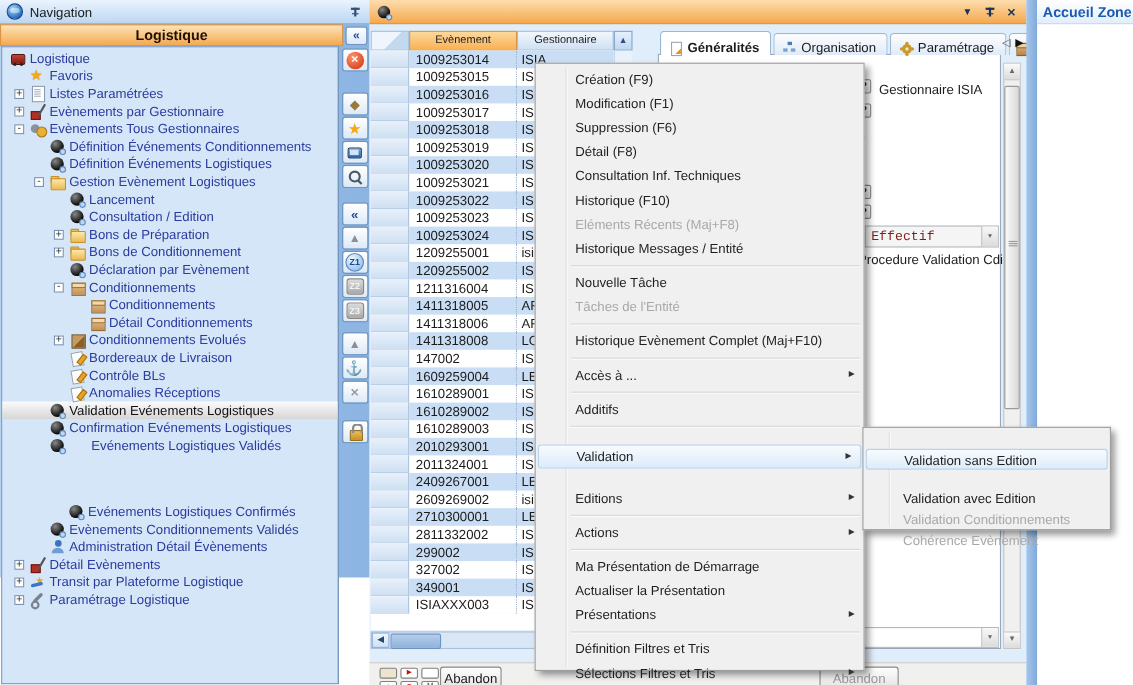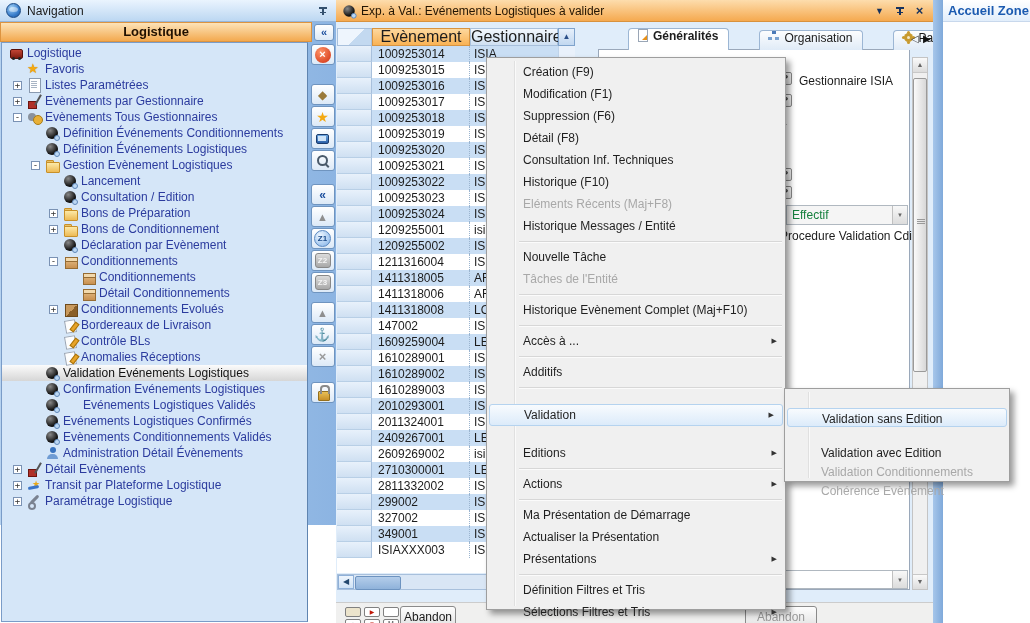--- a/index.html
+++ b/index.html
@@ -123,21 +123,21 @@
     display:flex;align-items:center;padding:0 6px;}
   .main-titlebar .i-event{transform:scale(.95);margin-right:4px;}
   .main-titlebar .t{color:#231503;}
   .wbtn{width:15px;height:14px;display:flex;align-items:center;justify-content:center;
     color:#16325e;cursor:pointer;margin-left:5px;font-size:9px;}
   .wbtn.close{font-size:13px;font-weight:bold;}
 
   
   .grid-corner{position:absolute;left:337px;top:28px;width:35px;height:18px;
     background:linear-gradient(135deg,#eef5fd 55%,#c3d9f0 55%);border:1px solid #a8c0dc;}
-  .ghdr{position:absolute;top:28px;height:18px;text-align:center;line-height:16px;font-size:16px;
+  .ghdr{position:absolute;top:28px;height:18px;text-align:center;line-height:16px;font-size:10px;
     border:1px solid #a8c0dc;cursor:pointer;}
   .ghdr.evt{left:372px;width:98px;background:linear-gradient(#fdd89e,#f9b254);border-color:#d89440;}
   .ghdr.gest{left:470px;width:88px;background:linear-gradient(#f2f7fd,#cfe0f2);}
   .grid-upbtn{position:absolute;left:558px;top:28px;width:17px;height:18px;
     background:linear-gradient(#e6f0fb,#c2d8f0);border:1px solid #7fa3cc;color:#2b4f88;
     font-size:8px;text-align:center;line-height:16px;cursor:pointer;}
   .grid-vtrack{position:absolute;left:558px;top:46px;width:17px;height:527px;background:#e9f1fb;border-left:1px solid #c0d4ea;}
   .grid-body{position:absolute;left:337px;top:46px;width:221px;height:512px;background:#fff;}
   .grow{display:flex;height:16px;line-height:16px;cursor:default;}
   .grow.blue .evt,.grow.blue .gest{background:#c9def4;}
@@ -164,23 +164,23 @@
   .rn4::after{content:'▲';}
   .rn5::after{content:'▼';color:#c01808;}
   .rn6::after{content:'M';color:#444;font-size:7px;}
   .btn{background:linear-gradient(#fdfdfd,#e2e2e2);border:1px solid #8a8a8a;border-radius:3px;
     font-size:12px;text-align:center;cursor:pointer;color:#1a1a1a;}
   .abandon1{position:absolute;left:64px;top:3px;width:56px;height:22px;line-height:20px;}
   .abandon2{position:absolute;left:409px;top:3px;width:72px;height:22px;line-height:20px;color:#999;}
 
   
   .tab-strip{position:absolute;left:600px;top:28px;width:310px;height:22px;display:flex;align-items:flex-end;}
-  .tab{height:20px;display:flex;align-items:flex-start;padding:0 10px 0 8px;margin-right:2px;
+  .tab{height:20px;display:flex;align-items:flex-end;padding:0 10px 0 8px;margin-right:2px;
     background:linear-gradient(#fcfdfe,#e0ebf7);border:1px solid #9cb6d4;border-bottom:none;
-    border-radius:4px 4px 0 0;cursor:pointer;white-space:nowrap;margin-left:28px;}
+    border-radius:4px 4px 0 0;cursor:pointer;white-space:nowrap;}
   .tab.active{height:22px;background:#fff;font-weight:bold;z-index:3;}
   .tab.icononly{padding:0 6px;}
   .tablab{margin-left:4px;}
   .tabicon{position:relative;width:12px;height:12px;flex:none;display:inline-block;}
   .ti-notes::before{content:'';position:absolute;left:1px;top:0;width:8px;height:11px;background:#fff;border:1px solid #9aa6b6;}
   .ti-notes::after{content:'';position:absolute;left:5px;top:6px;width:0;height:0;
     border-left:5px solid transparent;border-bottom:5px solid #e89018;}
   .ti-org::before{content:'';position:absolute;left:4px;top:0;width:4px;height:3px;background:#4a7ab8;}
   .ti-org::after{content:'';position:absolute;left:0;top:6px;width:4px;height:3px;background:#7aa2d0;box-shadow:7px 0 0 #7aa2d0;}
   .ti-gear{left:1px;top:1px;}
@@ -192,21 +192,21 @@
   .ti-box::after{content:'';position:absolute;left:0;top:1px;width:11px;height:3px;background:#f0d0a0;border:1px solid #8a6028;}
   .tabnav{position:absolute;top:33px;font-size:10px;color:#111;cursor:pointer;}
   .tabnav.prev{left:911px;color:#444;}
   .tabnav.next{left:923px;}
 
   .content-box{position:absolute;left:598px;top:49px;width:312px;height:541px;background:#fff;border:1px solid #9aa8ba;}
   .helpbtn{position:absolute;width:13px;height:13px;background:linear-gradient(#fdfdfd,#e4e4e4);
     border:1px solid #8a8a8a;border-radius:2px;font-size:9px;font-weight:bold;text-align:center;line-height:11px;cursor:pointer;}
   .flabel{position:absolute;white-space:nowrap;}
   .combo{position:absolute;border:1px solid #b0b8c0;background:#f5f5f5;display:flex;align-items:center;cursor:pointer;}
-  .combo .val{flex:1;padding-left:5px;color:#15803d;white-space:nowrap;overflow:hidden;}
+  .combo .val{flex:1;padding-left:5px;color:#7f1d1d;white-space:nowrap;overflow:hidden;font-family:Liberation Mono, monospace;}
   .combo .drop{width:15px;height:100%;background:linear-gradient(#f8f8f8,#dcdcdc);border-left:1px solid #c0c0c0;
     font-size:6px;color:#666;display:flex;align-items:center;justify-content:center;}
   .combo.effectif{left:786px;top:205px;width:122px;height:20px;}
   .combo.bottom{left:735px;top:570px;width:173px;height:19px;background:#fff;}
 
   .vsb{position:absolute;left:912px;top:57px;width:16px;height:533px;background:#f0f0f0;border:1px solid #c4c4c4;}
   .vsb .arr{position:absolute;left:0;width:14px;height:15px;background:linear-gradient(#fafafa,#dcdcdc);
     font-size:7px;color:#666;text-align:center;line-height:14px;cursor:pointer;}
   .vsb .arr.up{top:0;border-bottom:1px solid #c8c8c8;}
   .vsb .arr.down{bottom:0;border-top:1px solid #c8c8c8;}
@@ -347,21 +347,21 @@
           <span class="tlab">Validation Evénements Logistiques</span>
         </div>
         <div class="trow" style="padding-left: 43px;">
           <span class="ticon i-event"></span>
           <span class="tlab">Confirmation Evénements Logistiques</span>
         </div>
         <div class="trow" style="padding-left: 43px; gap: 20px;">
           <span class="ticon i-event"></span>
           <span class="tlab">Evénements Logistiques Validés</span>
         </div>
-        <div class="trow" style="padding-left: 43px;">
+        <div class="trow" style="padding-left: 60px; margin-top: 44px;">
           <span class="ticon i-event"></span>
           <span class="tlab">Evénements Logistiques Confirmés</span>
         </div>
         <div class="trow" style="padding-left: 43px;">
           <span class="ticon i-event"></span>
           <span class="tlab">Evènements Conditionnements Validés</span>
         </div>
         <div class="trow" style="padding-left: 43px;">
           <span class="ticon i-person"></span>
           <span class="tlab">Administration Détail Évènements</span>
@@ -428,21 +428,20 @@
         <div class="tgap" style="height: 14px;"></div>
         <div class="tbtn">
           <span class="sicon s-lock"></span>
         </div>
       </div>
   </div>
 
   <div class="main-panel"></div>
   <div class="main-titlebar">
     <span class="ticon i-event"></span>
-    <span class="t">Exp. à Val.: Evénements Logistiques à valider</span>
     <span class="spacer"></span>
     <span class="wbtn">▼</span>
     <span class="wbtn">
         <span class="pinshape"></span>
       </span>
     <span class="wbtn close">×</span>
   </div>
 
   <div class="grid-corner"></div>
   <div class="ghdr evt">Evènement</div>

